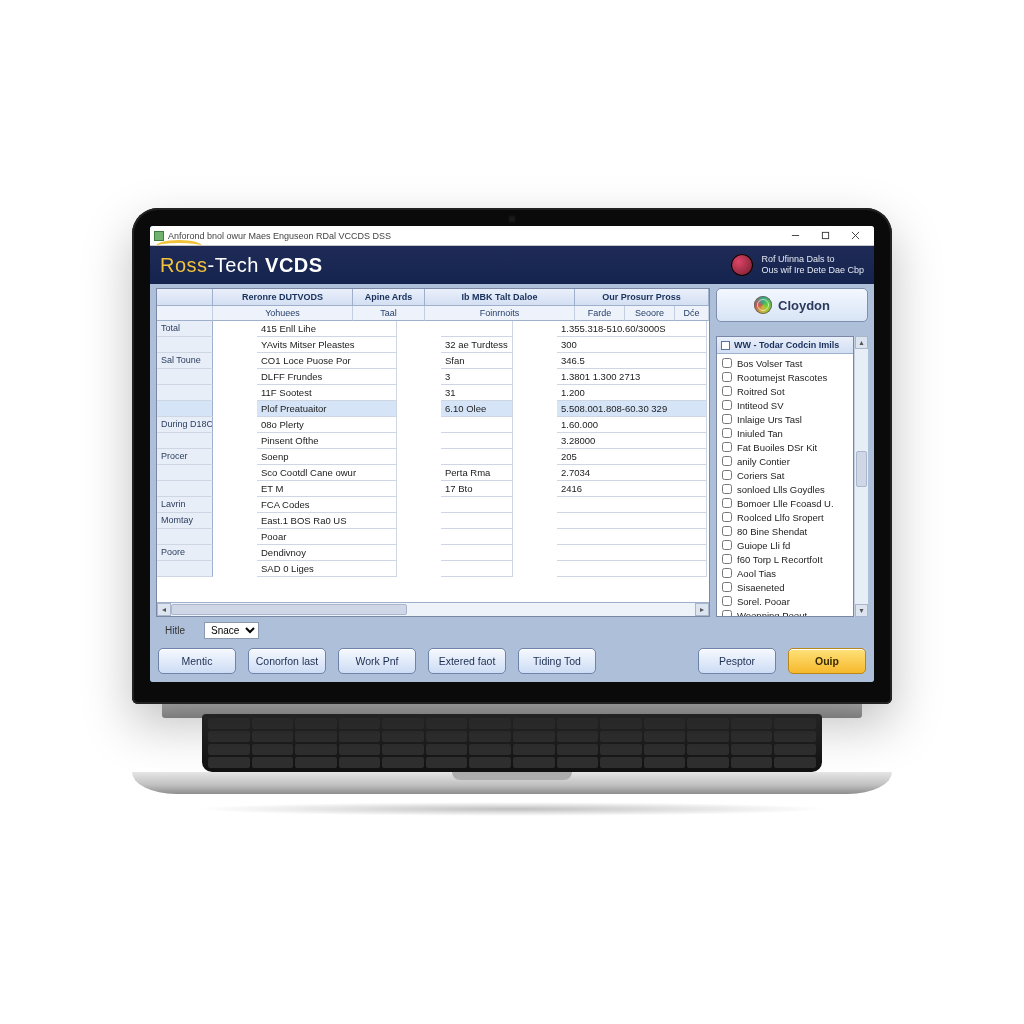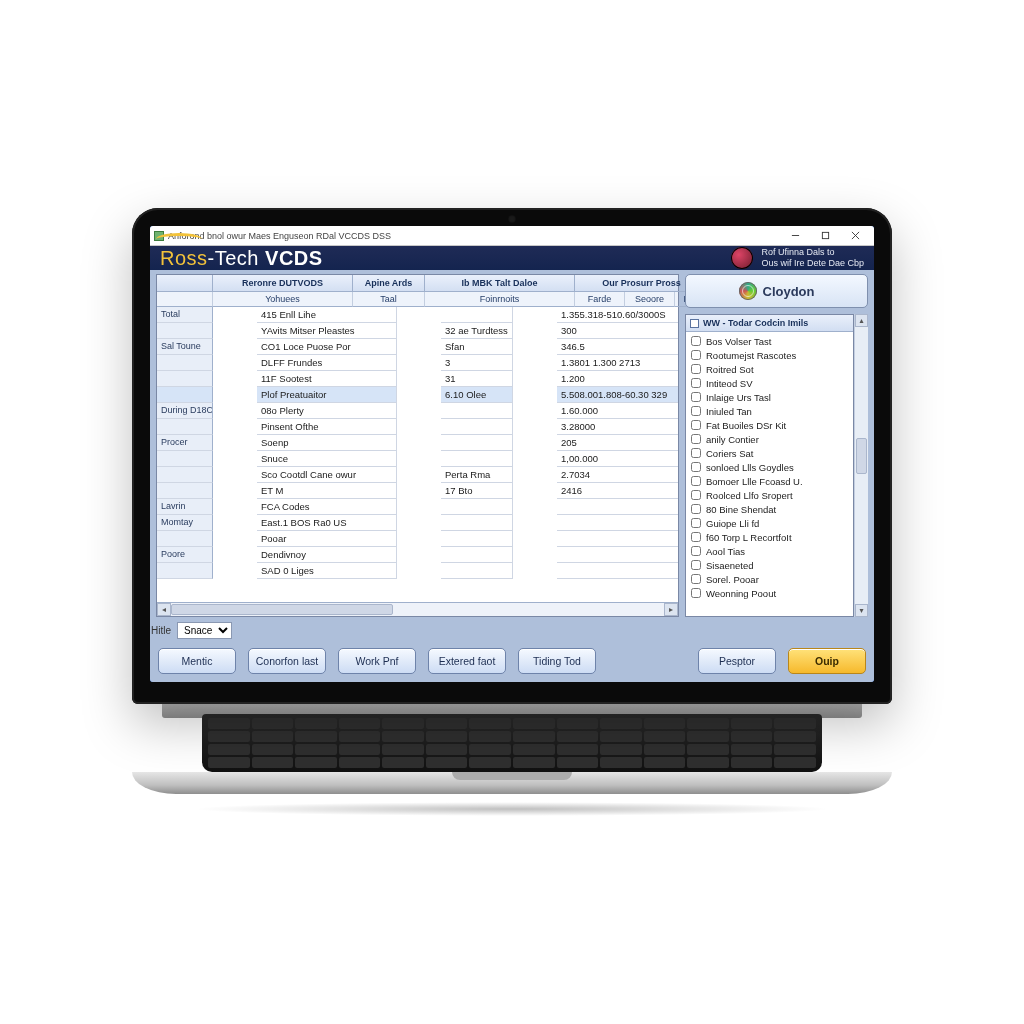--- a/index.html
+++ b/index.html
@@ -70,21 +70,21 @@
   }
   .titlebar .appicon{
     width:10px;height:10px; background:#6fb36f; border:1px solid #3d7d3d; margin-right:4px;
   }
   .titlebar .spacer{flex:1;}
   .winbtn{ width:30px; height:100%; display:flex; align-items:center; justify-content:center; color:#333; }
   .winbtn svg{width:9px;height:9px;}
 
   
   .appheader{
-    height:24px; background: linear-gradient(#1f2b56,#14244f);
+    height:38px; background: linear-gradient(#1f2b56,#14244f);
     display:flex; align-items:center; padding:0 10px; color:#fff;
   }
   .brand{ font-size:20px; font-weight:500; letter-spacing:.5px; }
   .brand .ross{ color:#f2c23a; }
   .brand .tech{ color:#fff; }
   .brand .vcds{ color:#fff; font-weight:600; }
   .brand .swoosh{
     display:inline-block; width:46px; height:6px; border-top:3px solid #f2c23a;
     border-radius: 50% 50% 0 0 / 100% 100% 0 0; transform:translateY(-14px) translateX(-4px);
     position:absolute;
@@ -100,21 +100,21 @@
   
   .appbody{
     flex:1; display:flex; gap:6px; padding:4px 6px 2px 6px; background:#aebfda;
     min-height:0;
   }
   .mainpane{
     flex:1; background:#fff; border:1px solid #7a88a5;
     display:flex; flex-direction:column; min-width:0;
   }
   .sidepane{
-    width:183px; display:flex; flex-direction:column; gap:6px;
+    width:152px; display:flex; flex-direction:column; gap:14px;
   }
 
   
   .colhdr{
     display:grid;
     grid-template-columns: 56px 140px 72px 150px 50px 50px 34px;
     background:linear-gradient(#eaf0fb,#d2def2);
     font-size:9px; color:#18305a; font-weight:600;
   }
   .colhdr > div{
@@ -154,21 +154,21 @@
   .hscroll{
     height:14px; border-top:1px solid #9fb0cc;
     display:flex; align-items:center; background:#e8eef6;
   }
   .hsbtn{width:14px;height:100%;background:#dce4f0;border:1px solid #aab6cc;display:flex;align-items:center;justify-content:center;font-size:8px;color:#555;}
   .hstrack{flex:1;height:100%;background:#eef2f9;position:relative;}
   .hsthumb{position:absolute;left:0;top:1px;bottom:1px;width:45%;background:#cfd7e6;border:1px solid #aab6cc;border-radius:2px;}
 
   
   .strip{
-    display:flex; align-items:center; gap:6px; padding:3px 1px;
+    display:flex; align-items:center; gap:19px; padding:3px 15px;
     font-size:10px; color:#333; background:#aebfda;
   }
   .strip select{
     font-size:10px; padding:1px 2px; border:1px solid #8a98b2; background:#fff;
   }
 
   
   .cloydon{
     height:34px; background:linear-gradient(#f3f8ff,#d8e4f5);
     border:1px solid #7f90ae; border-radius:5px;
@@ -367,29 +367,20 @@
                 <div>Procer</div>
                 <div>Soenp</div>
                 <div></div>
                 <div>205</div>
                 <div></div>
                 <div></div>
                 <div></div>
               </div>
               <div class="row">
                 <div></div>
-                <div>Snuce</div>
-                <div></div>
-                <div>1,00.000</div>
-                <div></div>
-                <div></div>
-                <div></div>
-              </div>
-              <div class="row">
-                <div></div>
                 <div>Sco Cootdl Cane owur</div>
                 <div>Perta Rma</div>
                 <div>2.7034</div>
                 <div></div>
                 <div></div>
                 <div></div>
               </div>
               <div class="row">
                 <div></div>
                 <div>ET M</div>

